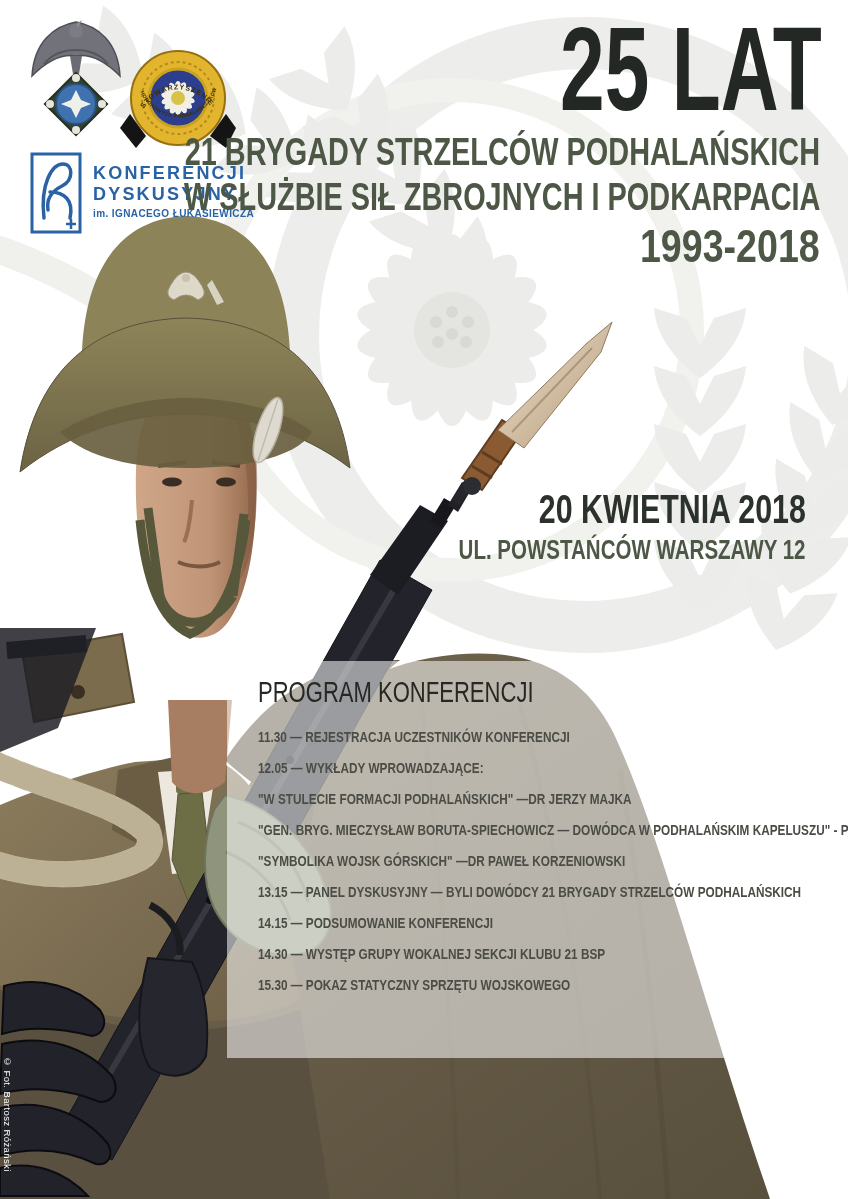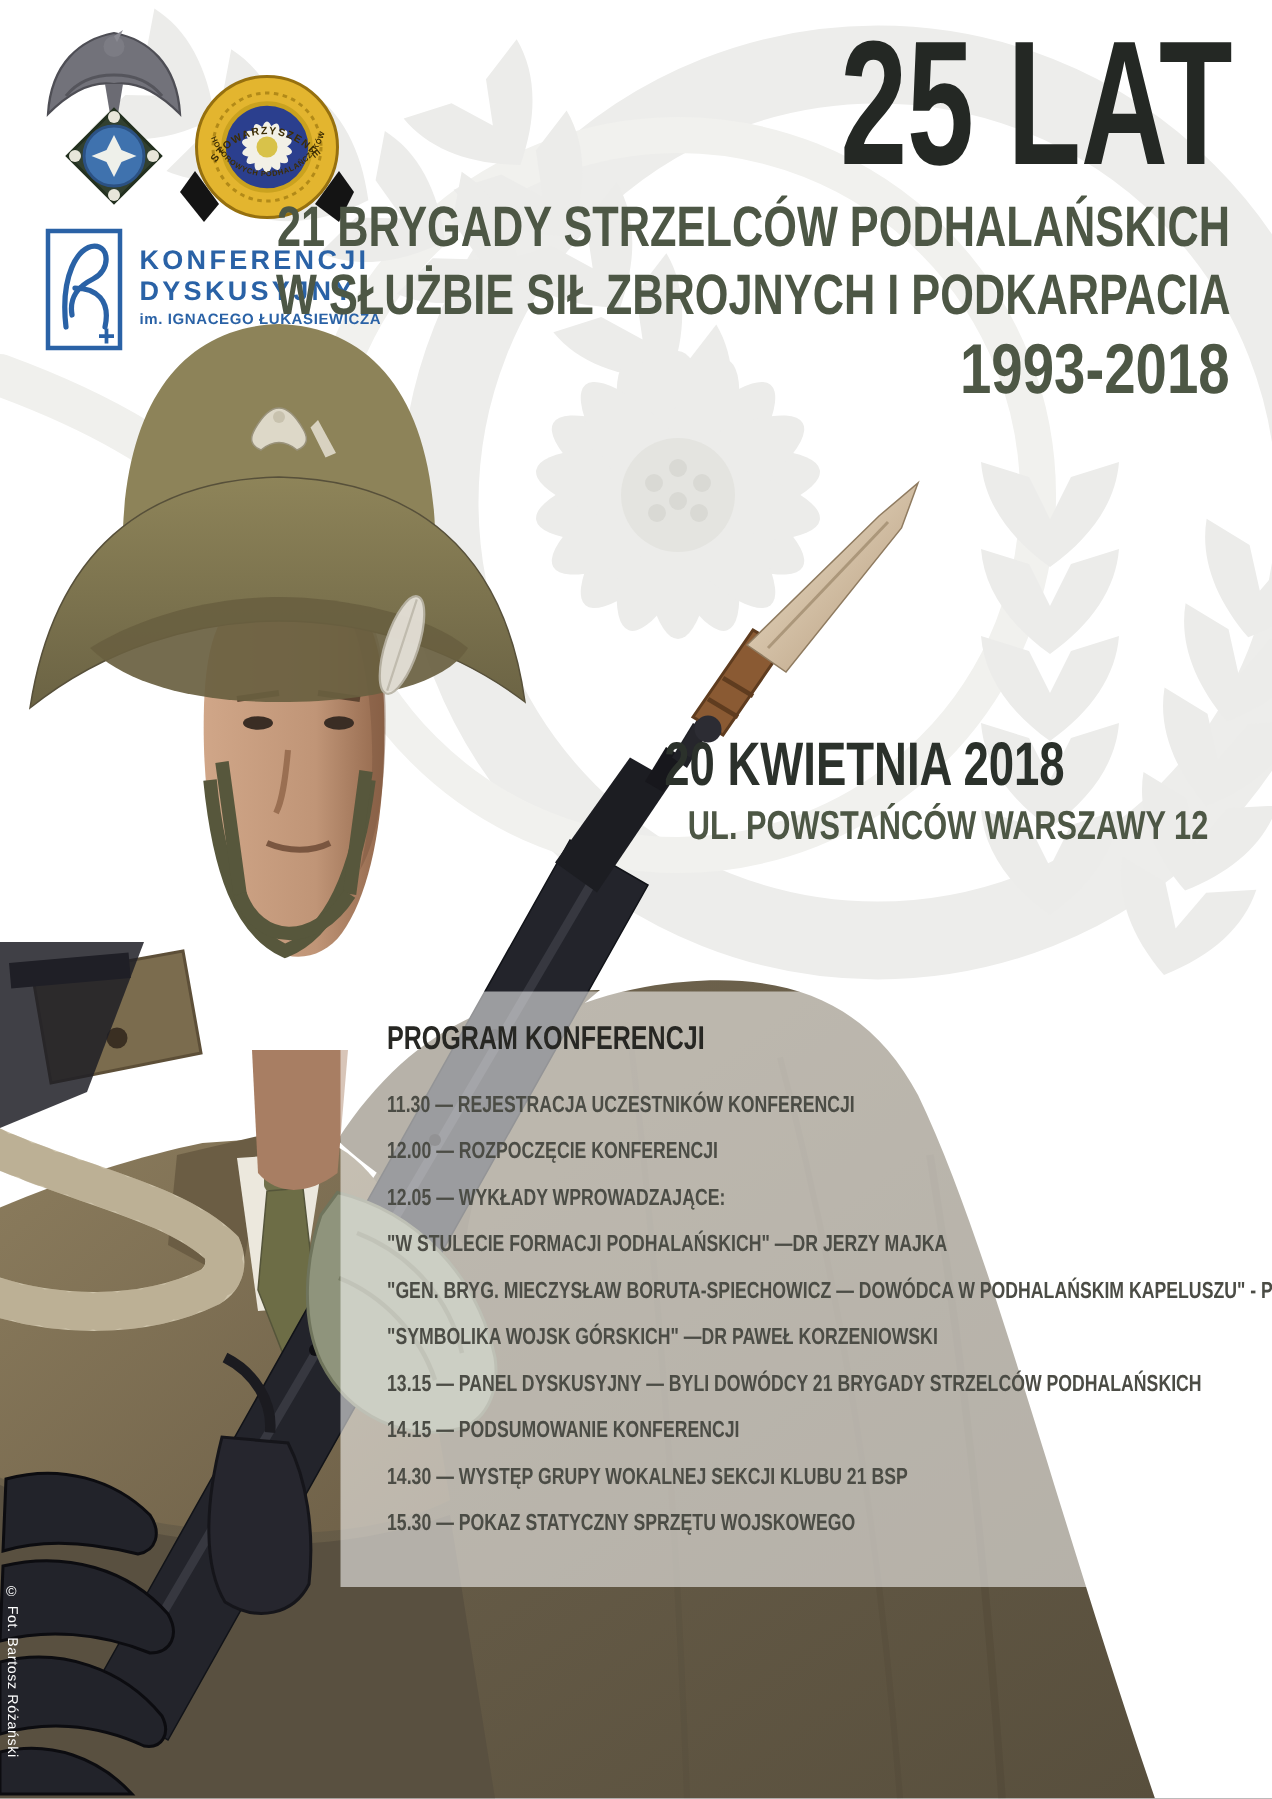--- a/index.html
+++ b/index.html
@@ -29,32 +29,32 @@
   .title{position:absolute;right:26px;top:10px;z-index:4;text-align:right;
     font-weight:bold;font-size:118px;line-height:1;color:#242824;}
   .title .cond{--sx:.68;}
   .subtitle{position:absolute;right:28px;top:133px;z-index:4;text-align:right;color:#4d5745;font-weight:bold;}
   .sub1,.sub2{font-size:38px;line-height:38px;margin-bottom:7px;}
   .sub1 .cond,.sub2 .cond{--sx:.76;}
   .sub3{font-size:47px;line-height:47px;margin-top:-1px;}
   .sub3 .cond{--sx:.8;}
 
   
-  .event{position:absolute;right:42px;top:489px;z-index:4;text-align:left;font-weight:bold;}
+  .event{position:absolute;right:42px;top:489px;z-index:4;text-align:right;font-weight:bold;}
   .ev-date{font-size:41px;line-height:41px;color:#2b312b;}
   .ev-date .cond{--sx:.74;}
   .ev-venue{font-size:27px;line-height:27px;margin-top:9px;color:#4d5745;}
   .ev-venue.second{margin-top:7px;}
   .ev-venue .cond{--sx:.76;}
 
   
   .panel{position:absolute;left:227px;top:661px;width:589px;height:397px;
     background:rgba(255,255,255,.55);z-index:3;}
   .program{padding:17px 6px 0 31px;}
-  .prog-head{font-weight:bold;font-size:22px;line-height:28px;color:#272723;margin:0 0 22px 0;}
+  .prog-head{font-weight:normal;font-size:29px;line-height:28px;color:#272723;margin:0 0 22px 0;}
   .prog-head .cond{--sx:.76;}
   .program ul{list-style:none;margin:0;padding:0;}
   .program li{font-weight:bold;font-size:15.5px;line-height:18.6px;margin-bottom:12.4px;
     color:#4b4c45;white-space:nowrap;}
   .program li .cond{--sx:.76;}
 
   
   .credit{position:absolute;left:2px;top:1056px;height:142px;z-index:5;
     writing-mode:vertical-rl;font-size:9.5px;letter-spacing:.4px;color:#ffffff;}
 </style>
@@ -287,21 +287,20 @@
   <div class="event r">
     <div class="ev-date"><span class="cond">20 KWIETNIA 2018</span></div>
     <div class="ev-venue second"><span class="cond">UL. POWSTAŃCÓW WARSZAWY 12</span></div>
   </div>
 
   <div class="panel l">
     <div class="program">
       <h2 class="prog-head"><span class="cond">PROGRAM KONFERENCJI</span></h2>
       <ul>
         <li><span class="cond">11.30 — REJESTRACJA UCZESTNIKÓW KONFERENCJI</span></li>
-        <li><span class="cond">12.00 — ROZPOCZĘCIE KONFERENCJI</span></li>
         <li><span class="cond">12.05 — WYKŁADY WPROWADZAJĄCE:</span></li>
         <li><span class="cond">"W STULECIE FORMACJI PODHALAŃSKICH" —DR JERZY MAJKA</span></li>
         <li><span class="cond">"GEN. BRYG. MIECZYSŁAW BORUTA-SPIECHOWICZ — DOWÓDCA W PODHALAŃSKIM KAPELUSZU" - PROF. GRZEGORZ OSTASZ</span></li>
         <li><span class="cond">"SYMBOLIKA WOJSK GÓRSKICH" —DR PAWEŁ KORZENIOWSKI</span></li>
         <li><span class="cond">13.15 — PANEL DYSKUSYJNY — BYLI DOWÓDCY 21 BRYGADY STRZELCÓW PODHALAŃSKICH</span></li>
         <li><span class="cond">14.15 — PODSUMOWANIE KONFERENCJI</span></li>
         <li><span class="cond">14.30 — WYSTĘP GRUPY WOKALNEJ SEKCJI KLUBU 21 BSP</span></li>
         <li><span class="cond">15.30 — POKAZ STATYCZNY SPRZĘTU WOJSKOWEGO</span></li>
       </ul>
     </div>

